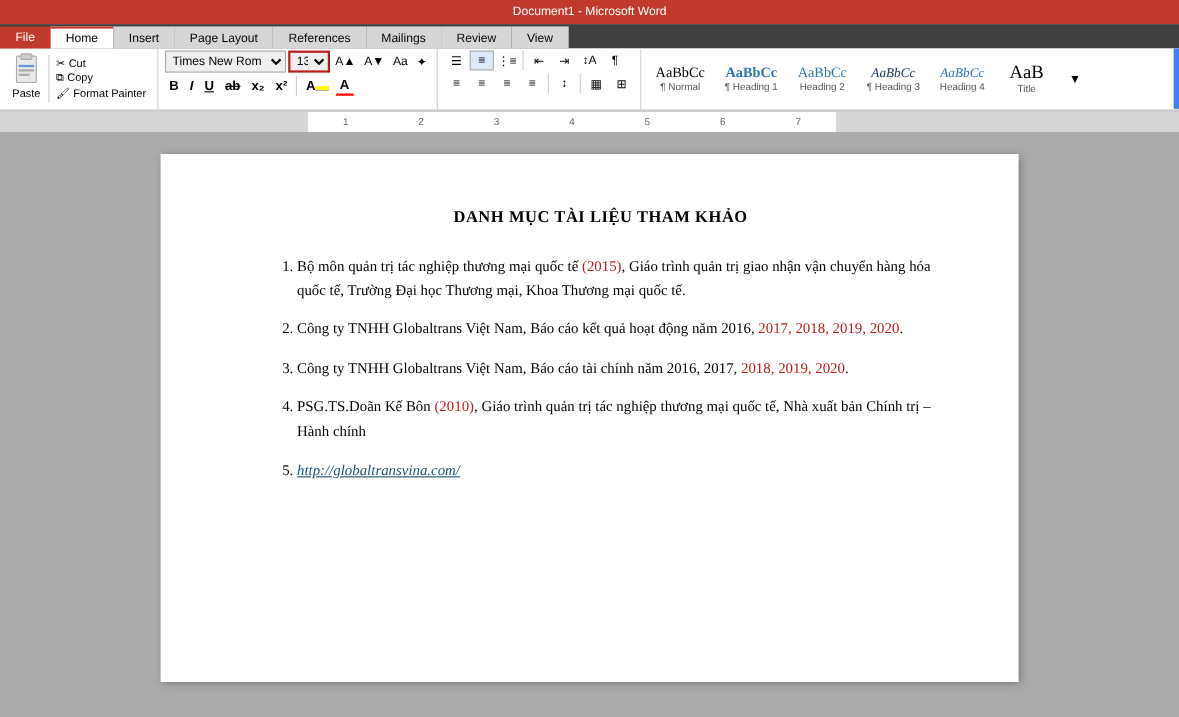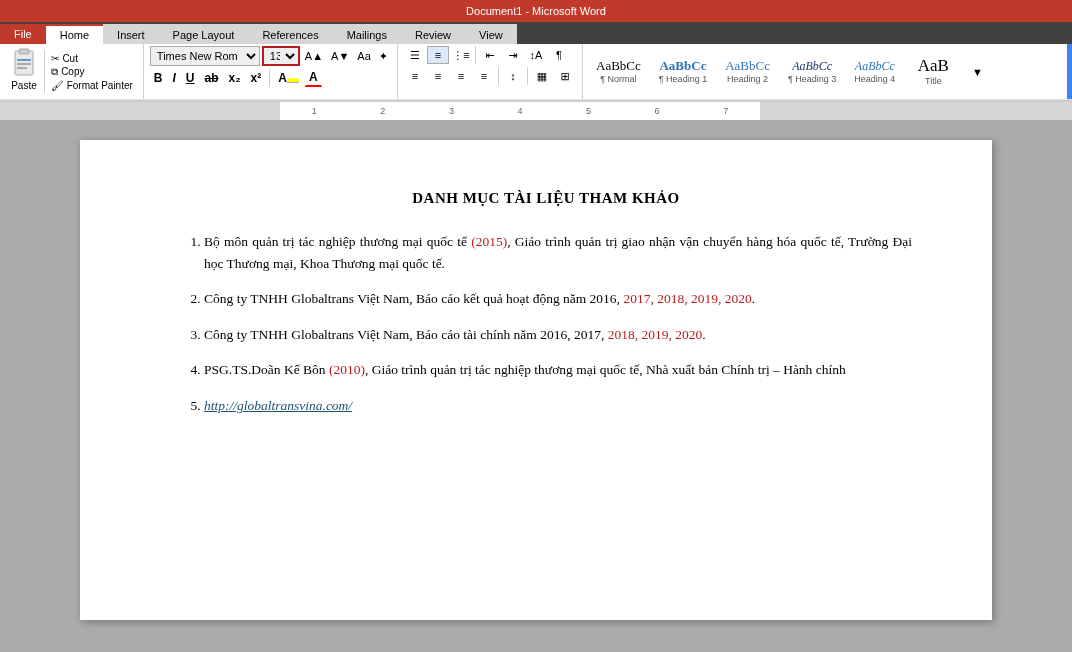--- a/index.html
+++ b/index.html
@@ -219,21 +219,21 @@
       background: #ababab;
       display: flex;
       justify-content: center;
       padding: 20px 0;
       height: calc(652px - 22px - 22px - 56px - 16px - 18px);
       overflow-y: auto;
     }
 
     .page {
       background: white;
-      width: 912px;
+      width: 780px;
       min-height: 480px;
       padding: 50px 80px 50px 100px;
       box-shadow: 2px 2px 8px rgba(0,0,0,0.3);
     }
 
     .doc-title {
       text-align: center;
       font-size: 15px;
       font-weight: bold;
       font-family: 'Times New Roman', Times, serif;

